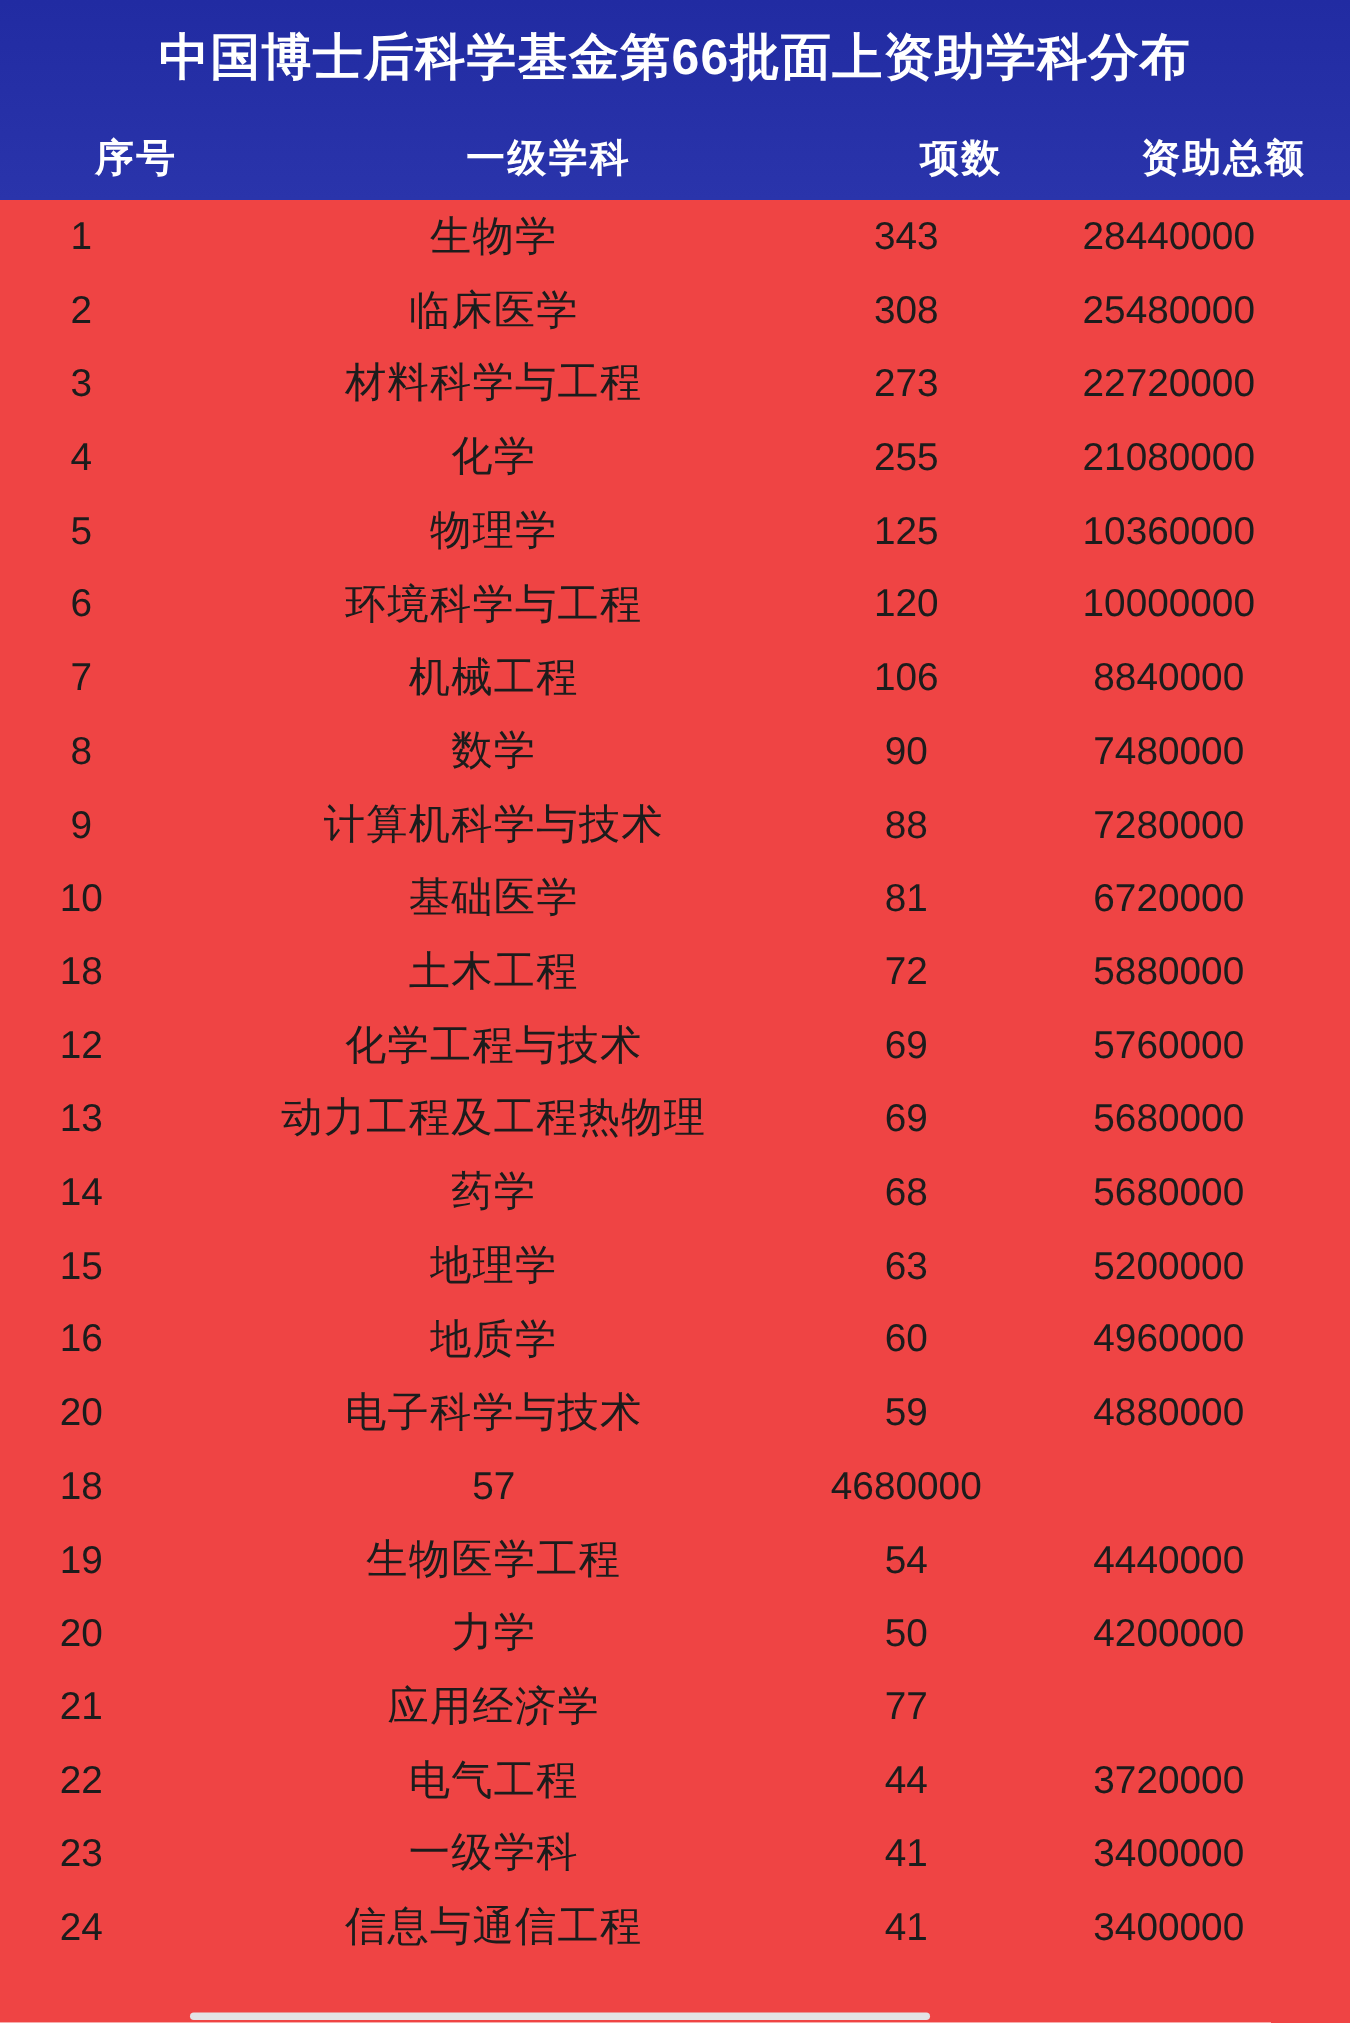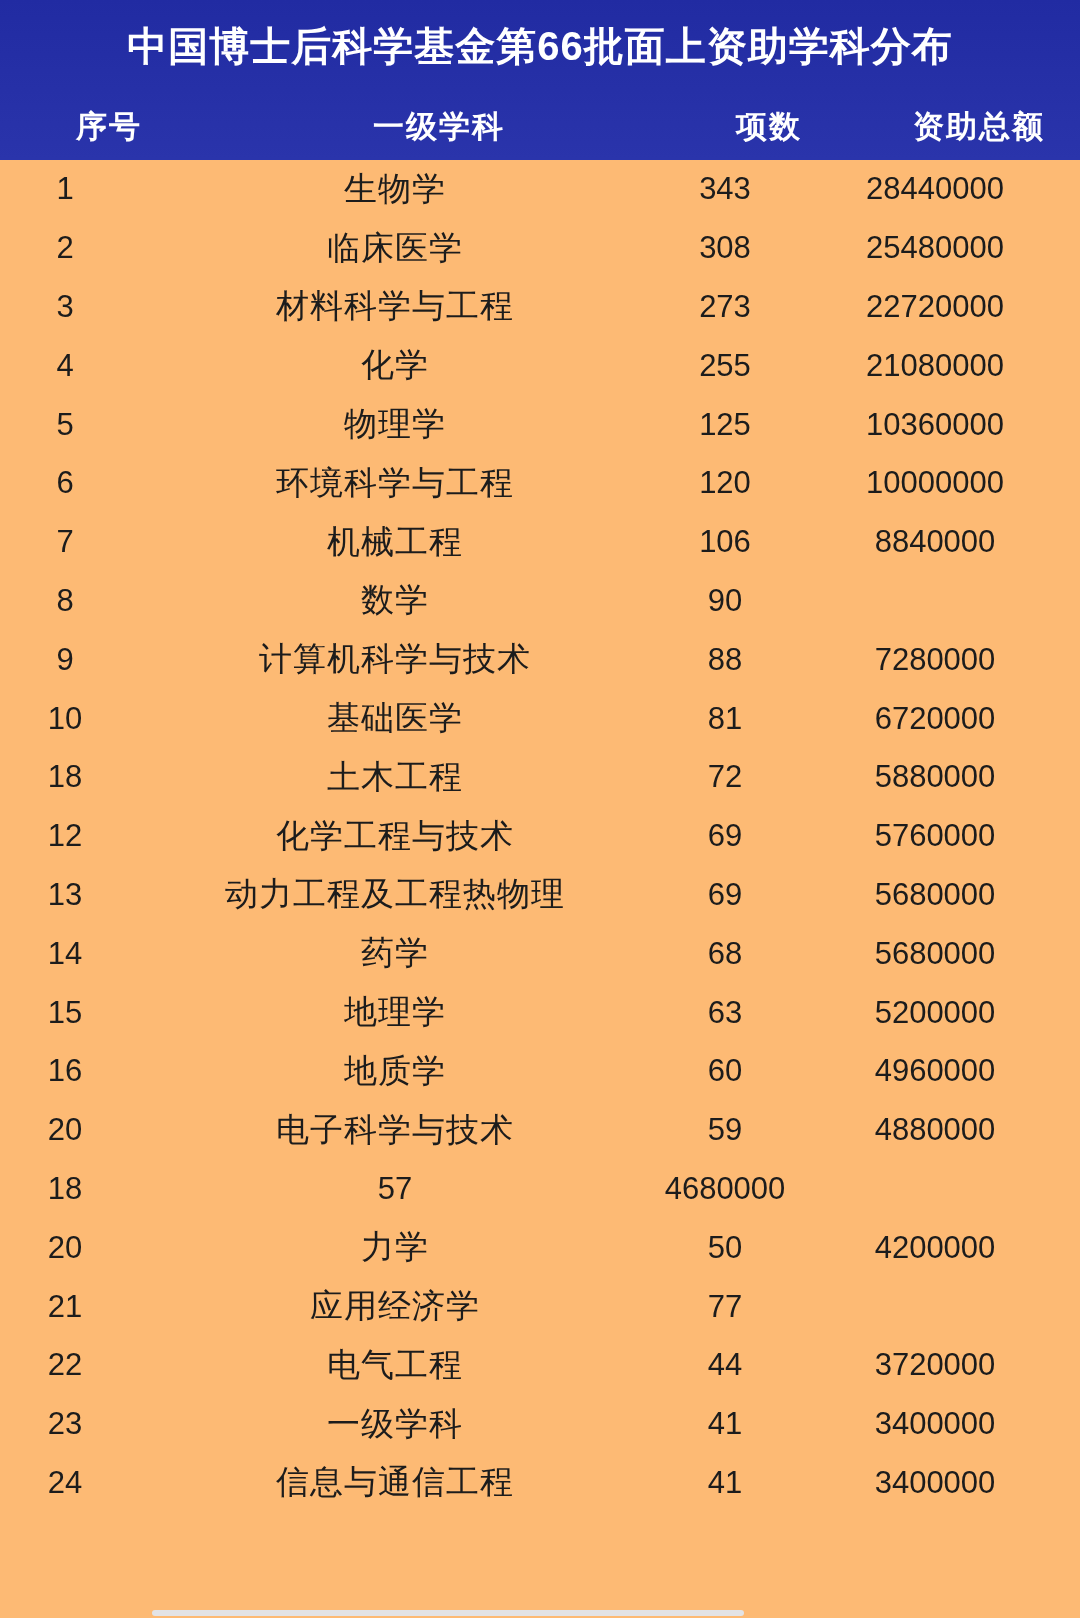--- a/index.html
+++ b/index.html
@@ -8,21 +8,21 @@
     width: 1080px;
     height: 1618px;
     overflow: hidden;
     background: #fdfdfe;
     font-family: "Liberation Sans", "DejaVu Sans", sans-serif;
   }
   .stage {
     position: relative;
     width: 1080px;
     height: 1618px;
-    background: #fdba74;
+    background: #ef4444;
   }
   .banner {
     position: absolute;
     top: 0; left: 0;
     width: 1080px;
     height: 160px;
     background: linear-gradient(180deg, #212ba2 0%, #2a34ab 100%);
   }
   .title {
     position: absolute;
@@ -131,20 +131,21 @@
       <div class="row grid-row">
     <div class="cell c-no">7</div>
     <div class="cell c-name">机械工程</div>
     <div class="cell c-count">106</div>
     <div class="cell c-amount">8840000</div>
   </div>
       <div class="row grid-row">
     <div class="cell c-no">8</div>
     <div class="cell c-name">数学</div>
     <div class="cell c-count">90</div>
+    <div class="cell c-amount">7480000</div>
   </div>
       <div class="row grid-row">
     <div class="cell c-no">9</div>
     <div class="cell c-name">计算机科学与技术</div>
     <div class="cell c-count">88</div>
     <div class="cell c-amount">7280000</div>
   </div>
       <div class="row grid-row">
     <div class="cell c-no">10</div>
     <div class="cell c-name">基础医学</div>
@@ -192,20 +193,26 @@
     <div class="cell c-name">电子科学与技术</div>
     <div class="cell c-count">59</div>
     <div class="cell c-amount">4880000</div>
   </div>
       <div class="row grid-row">
     <div class="cell c-no">18</div>
     <div class="cell c-count">57</div>
     <div class="cell c-amount">4680000</div>
   </div>
       <div class="row grid-row">
+    <div class="cell c-no">19</div>
+    <div class="cell c-name">生物医学工程</div>
+    <div class="cell c-count">54</div>
+    <div class="cell c-amount">4440000</div>
+  </div>
+      <div class="row grid-row">
     <div class="cell c-no">20</div>
     <div class="cell c-name">力学</div>
     <div class="cell c-count">50</div>
     <div class="cell c-amount">4200000</div>
   </div>
       <div class="row grid-row">
     <div class="cell c-no">21</div>
     <div class="cell c-name">应用经济学</div>
     <div class="cell c-count">77</div>
   </div>

